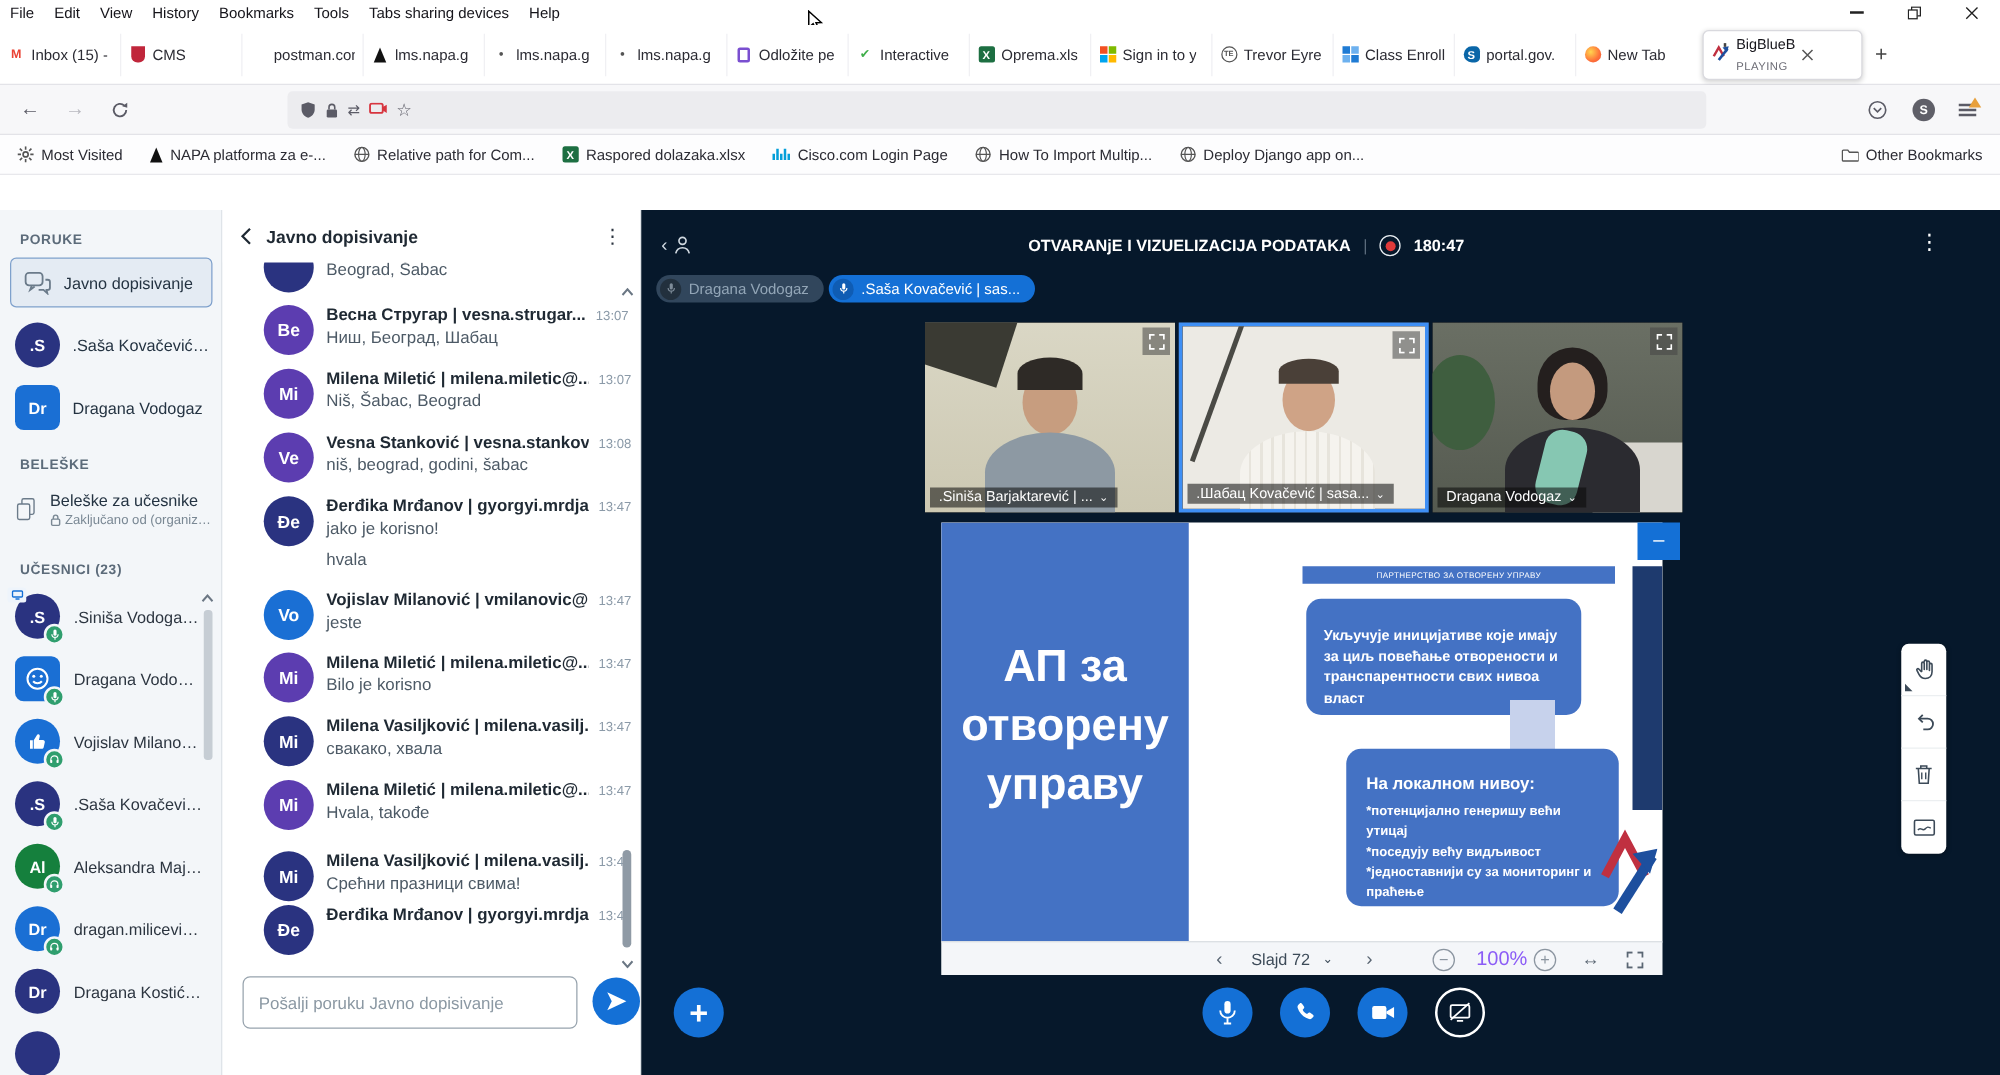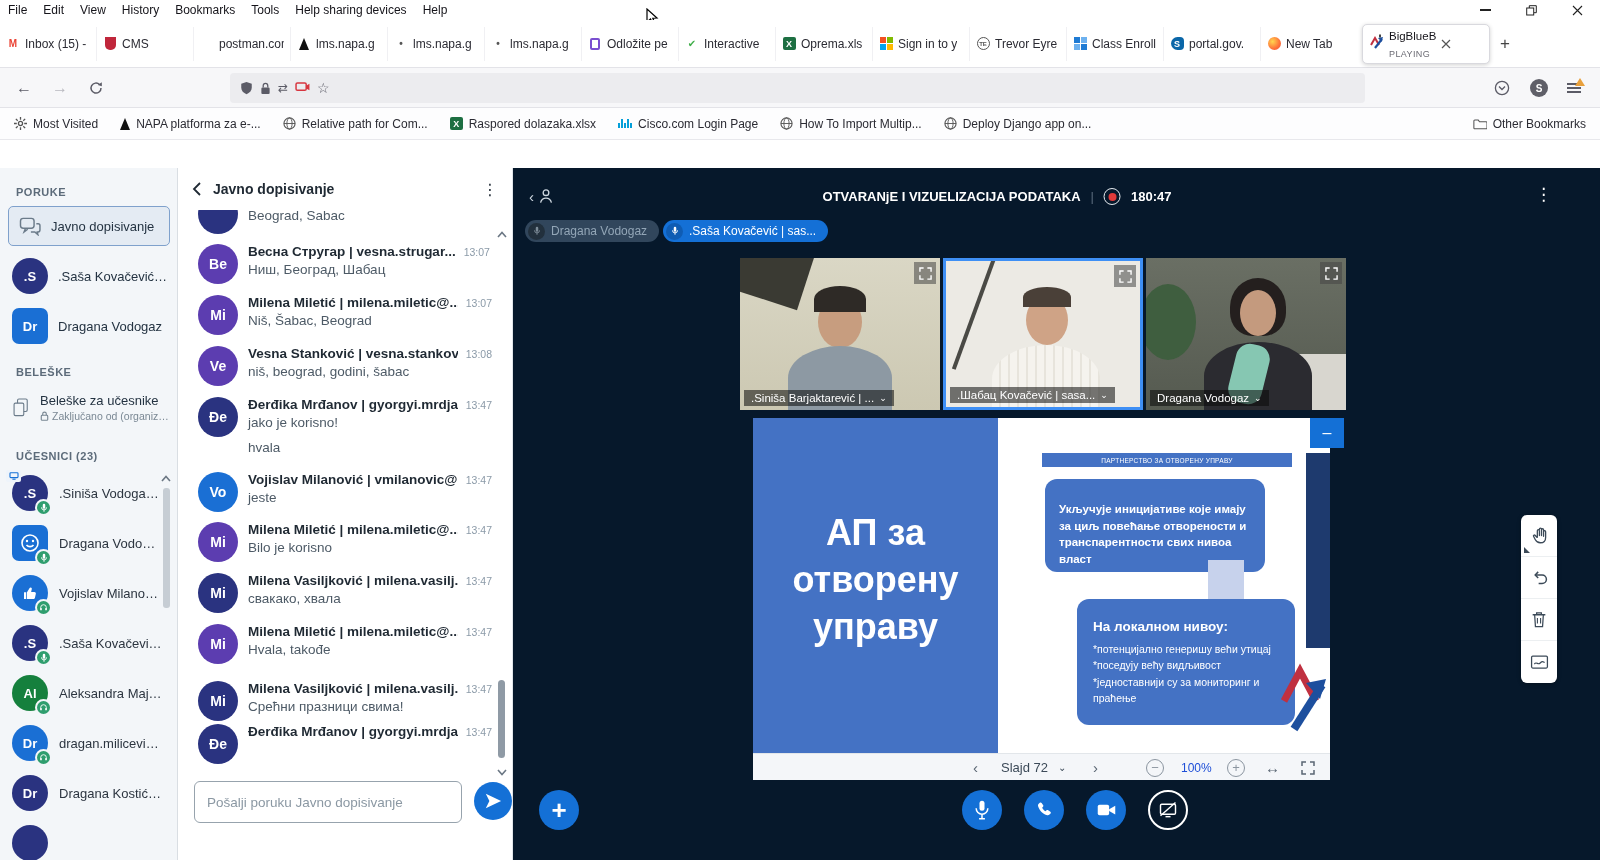--- a/index.html
+++ b/index.html
@@ -61,21 +61,21 @@
   .share-mini{position:absolute;left:-6px;top:-5px;width:15px;height:12px;background:#eef4fb;border-radius:2px;
     display:flex;align-items:center;justify-content:center}
   .prow{position:absolute;left:8px;width:158px;height:50px;display:flex;align-items:center;gap:11px;padding:0 4px;font-size:13px;color:#2c3540}
   .suffix{font-style:italic}
   .sb-scroll-thumb{position:absolute;background:#c6cdd4;border-radius:3px}
 
   
   .chat-header{position:absolute;left:0;top:0;width:335px;height:42px;background:#fff;display:flex;align-items:center;padding:0 14px;gap:12px}
   .chat-title{font-size:14px;font-weight:bold;color:#1f2933}
   .dots{font-size:16px;color:#2c3540;letter-spacing:1px}
-  .chat-scroll{position:absolute;left:4px;top:42px;width:318px;height:565px;overflow:hidden}
+  .chat-scroll{position:absolute;left:17px;top:42px;width:318px;height:565px;overflow:hidden}
   .msg{position:absolute;left:16px;width:290px;display:flex;gap:10px}
   .msg-head{display:flex;align-items:baseline;gap:8px;width:244px}
   .msg-name{font-size:13.5px;font-weight:bold;color:#1f2933;white-space:nowrap;overflow:hidden;flex:0 1 auto}
   .msg-time{font-size:10.5px;color:#8b9aa8;flex:0 0 auto}
   .msg-text{font-size:13.5px;color:#4d5a66;margin-top:3px}
   .chat-input-box{position:absolute;left:16px;top:613px;width:268px;height:42px;border:1px solid #97a3ad;border-radius:6px;background:#fff;display:flex;align-items:center;padding:0 12px}
   .chat-input-box input{border:0;outline:none;width:100%;font-size:13.5px;color:#b91c1c;background:transparent;font-family:inherit}
   .chat-input-box input::placeholder{color:#8b98a3}
   .send-btn{position:absolute;left:296px;top:614px;width:38px;height:38px;border-radius:50%;background:#1470d6;display:flex;align-items:center;justify-content:center}
   .scroll-arrow{position:absolute;color:#6b7784}
@@ -89,29 +89,29 @@
   .pill-talk{background:#1470d6;color:#fff}
   .pill-ic{width:17px;height:17px;border-radius:50%;display:flex;align-items:center;justify-content:center}
   .cam{position:absolute;top:90px;width:200px;height:152px;overflow:hidden;background:#222}
   .cam-label{position:absolute;left:4px;bottom:4px;background:rgba(10,10,10,.55);color:#fff;font-size:11.5px;padding:2px 7px;display:flex;align-items:center;gap:5px;white-space:nowrap}
   .cam-fs{position:absolute;right:4px;top:4px;width:22px;height:22px;background:rgba(70,70,70,.55);display:flex;align-items:center;justify-content:center}
   .cam-active{border:3px solid #3e8ff5}
   .head{position:absolute;border-radius:50%}
   .body{position:absolute;border-radius:50% 50% 0 0}
   .presentation{position:absolute;left:240px;top:250px;width:577px;height:362px}
   .slide-body{position:absolute;left:0;top:0;width:577px;height:335px;background:#fff;overflow:hidden}
-  .slide-left{position:absolute;left:0;top:0;width:245px;height:335px;background:#4472c4;color:#fff;
+  .slide-left{position:absolute;left:0;top:0;width:198px;height:335px;background:#4472c4;color:#fff;
     font-weight:bold;font-size:36px;line-height:1.3;text-align:center;padding-top:92px}
   .slide-hbar{position:absolute;left:289px;top:35px;width:250px;height:14px;background:#4472c4;color:#fff;
     font-size:6.5px;display:flex;align-items:center;justify-content:center;letter-spacing:.3px}
   .slide-box{position:absolute;background:#4472c4;color:#fff;border-radius:12px}
   .slide-box1{left:292px;top:61px;width:220px;height:93px;padding:22px 14px 0 14px;font-size:11.5px;font-weight:bold;line-height:1.45}
   .slide-box2{left:324px;top:181px;width:218px;height:126px;padding:20px 12px 0 16px}
   .sb2-title{font-size:13.5px;font-weight:bold;margin-bottom:7px}
-  .sb2-line{font-size:10.5px;font-weight:normal;line-height:1.55}
+  .sb2-line{font-size:10.5px;font-weight:bold;line-height:1.55}
   .arrow-shaft{position:absolute;left:455px;top:142px;width:36px;height:40px;background:#c7d2ec}
   .arrow-head{position:absolute;left:435px;top:182px;width:0;height:0;border-left:38px solid transparent;border-right:38px solid transparent;border-top:46px solid #c7d2ec}
   .slide-darkbar{position:absolute;left:553px;top:35px;width:24px;height:195px;background:#1e3a6e}
   .pres-min{position:absolute;right:-14px;top:0px;width:34px;height:30px;background:#1470d6;color:#fff;
     display:flex;align-items:center;justify-content:center;font-size:16px}
   .slide-ctrl{position:absolute;left:0;top:335px;width:577px;height:27px;background:#f4f6f9;border-top:1px solid #e2e6ea}
   .sc-item{position:absolute;top:0;height:27px;display:flex;align-items:center;color:#5a6673;font-size:13px}
   .zoombtn{width:18px;height:18px;border:1.3px solid #8b95a0;border-radius:50%;display:flex;align-items:center;justify-content:center;font-size:13px;color:#8b95a0}
   .actbtn{position:absolute;top:622px;width:40px;height:40px;border-radius:50%;display:flex;align-items:center;justify-content:center}
   .actblue{background:#1470d6}
@@ -126,21 +126,21 @@
 
 <div class="screen">
 
   <div class="menubar">
     <span class="mi">File</span>
     <span class="mi">Edit</span>
     <span class="mi">View</span>
     <span class="mi">History</span>
     <span class="mi">Bookmarks</span>
     <span class="mi">Tools</span>
-    <span class="mi">Help sharing devices</span>
+    <span class="mi">Tabs sharing devices</span>
     <span class="mi">Help</span>
     <svg class="abs" style="left:646px;top:8px" width="14" height="18" viewBox="0 0 14 18">
       <polygon points="1,1 1,14 4.5,11 7,16 9,15 6.8,10.2 11,10" fill="#fff" stroke="#000" stroke-width="1.2"></polygon>
     </svg>
     <div class="win-controls">
       <div class="winbtn">
           <div style="width:11px;height:1.5px;background:#222"></div>
         </div>
       <div class="winbtn">
         <svg width="11" height="11" viewBox="0 0 11 11">
@@ -765,21 +765,21 @@
         <div class="slide-ctrl">
           <span class="sc-item" style="left:220px;font-size:15px">‹</span>
           <span class="sc-item" style="left:248px;color:#3c4a58">
               <span>Slajd 72</span>
               <span style="margin-left:10px;font-size:10px">⌄</span>
             </span>
           <span class="sc-item" style="left:340px;font-size:15px">›</span>
           <span class="sc-item" style="left:393px">
               <span class="zoombtn">−</span>
             </span>
-          <span class="sc-item" style="left:428px;color:#1d4ed8;font-size:12px">100%</span>
+          <span class="sc-item" style="left:428px;color:#8b5cf6;font-size:16px">100%</span>
           <span class="sc-item" style="left:474px">
               <span class="zoombtn">+</span>
             </span>
           <span class="sc-item" style="left:512px;font-size:15px">↔</span>
           <span class="sc-item" style="left:548px">
             <svg width="14" height="14" viewBox="0 0 14 14">
                 <path d="M5 1H1v4M9 1h4v4M1 9v4h4M13 9v4H9" fill="none" stroke="#5a6673" stroke-width="1.5"></path>
               </svg>
           </span>
         </div>

